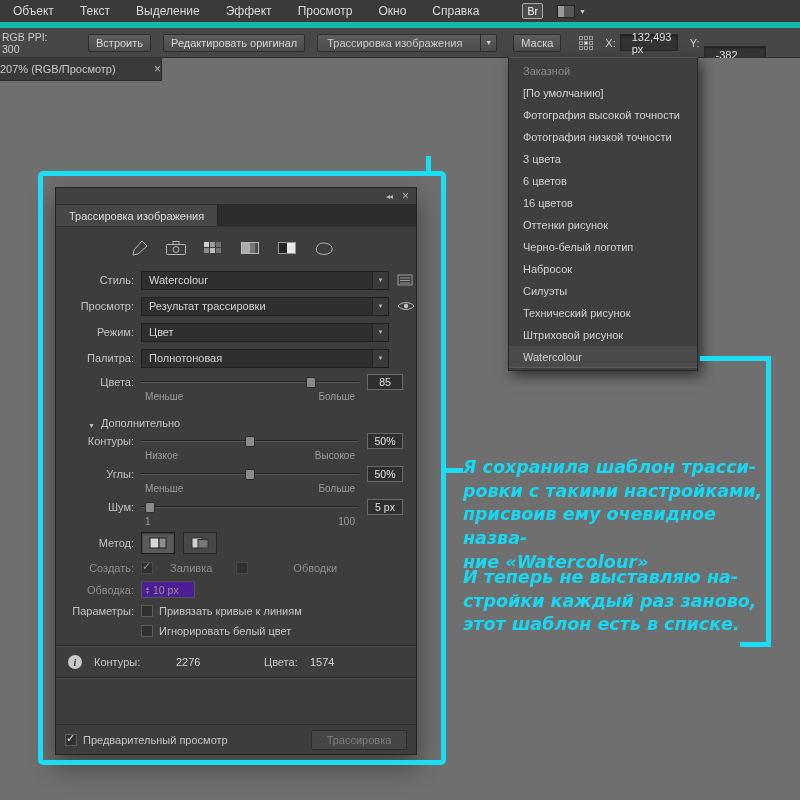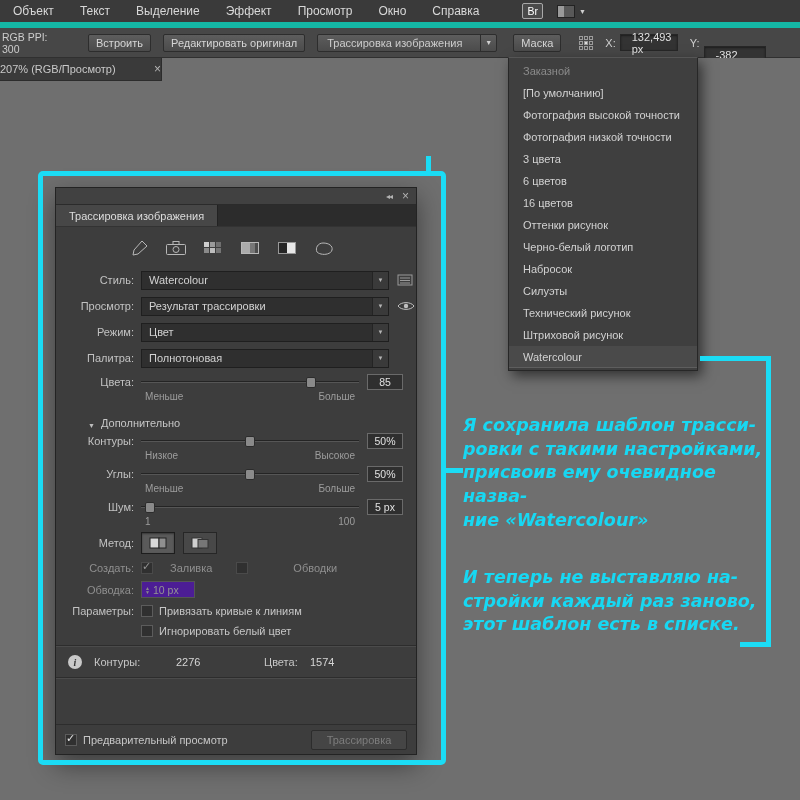--- a/index.html
+++ b/index.html
@@ -122,21 +122,21 @@
   .cy { background:#1bdcf5; position:absolute; }
   .frame { position:absolute; left:38px; top:171px; width:408px; height:594px;
     border:5px solid #1bdcf5; border-radius:5px; }
   .stub { left:426px; top:156px; width:5px; height:16px; }
   .connector { left:445px; top:468px; width:18px; height:5px; }
   .br-top { left:700px; top:356px; width:71px; height:5px; }
   .br-v { left:766px; top:356px; width:5px; height:291px; }
   .br-bot { left:740px; top:642px; width:31px; height:5px; }
   .note { position:absolute; left:463px; width:305px; color:#17d8f3; font-size:17.5px; font-weight:bold;
     font-style:italic; line-height:1.35; white-space:pre-line; font-family:"DejaVu Sans", sans-serif; }
-  .note1 { top:414px; }
+  .note1 { top:456px; }
   .note2 { top:566px; }
   svg { display:block; }
 </style>
 </head>
 <body>
 
 <div class="menubar">
   <div class="menu-item">Объект</div>
   <div class="menu-item">Текст</div>
   <div class="menu-item">Выделение</div>

